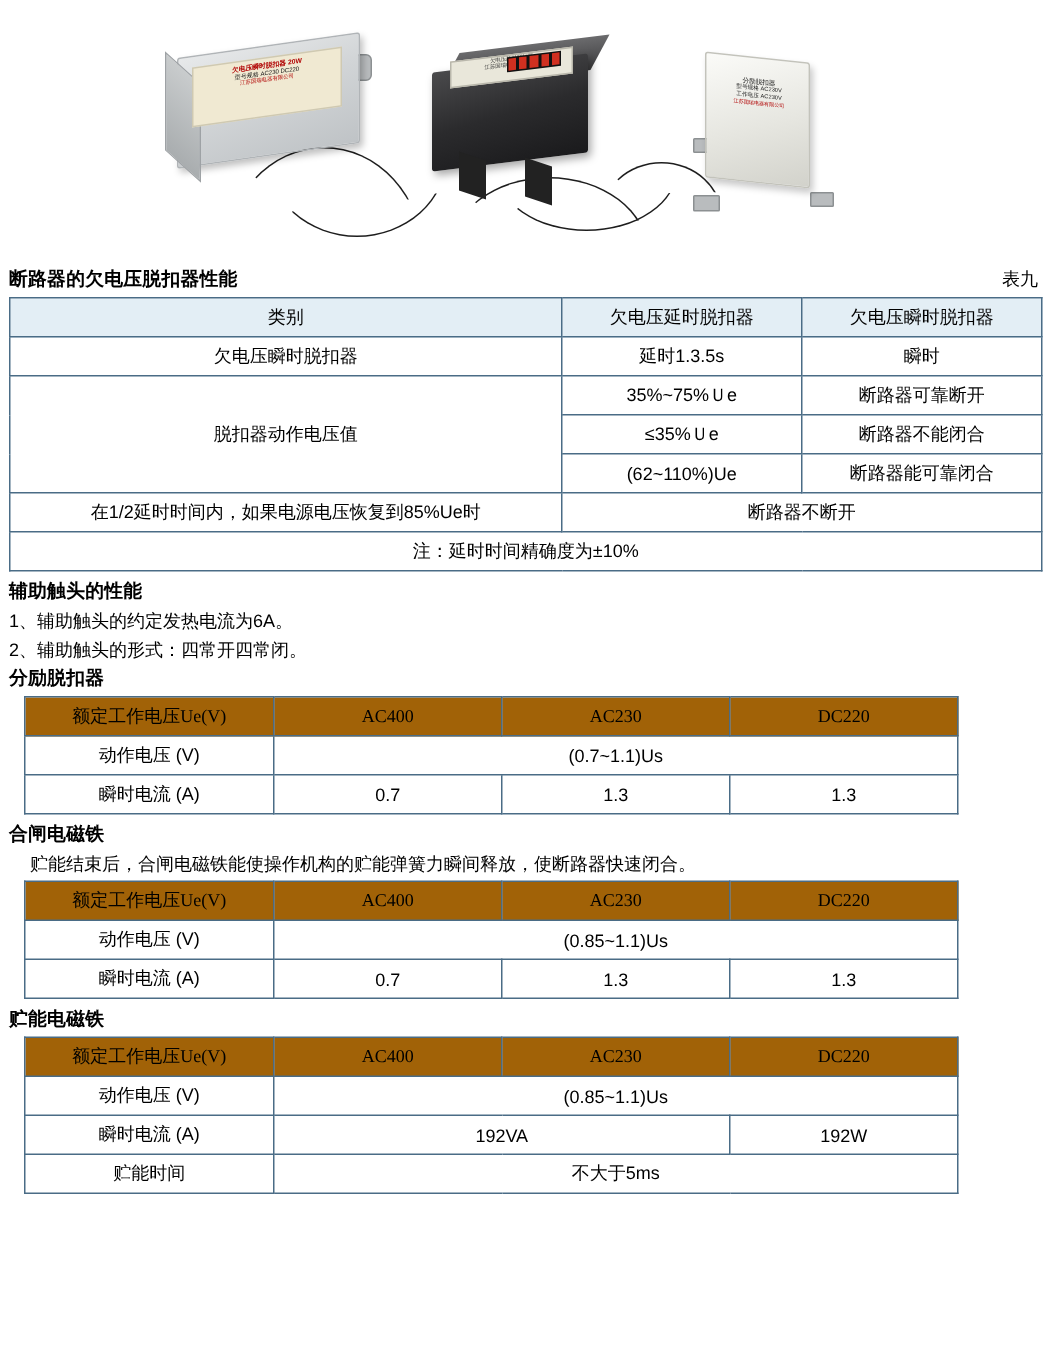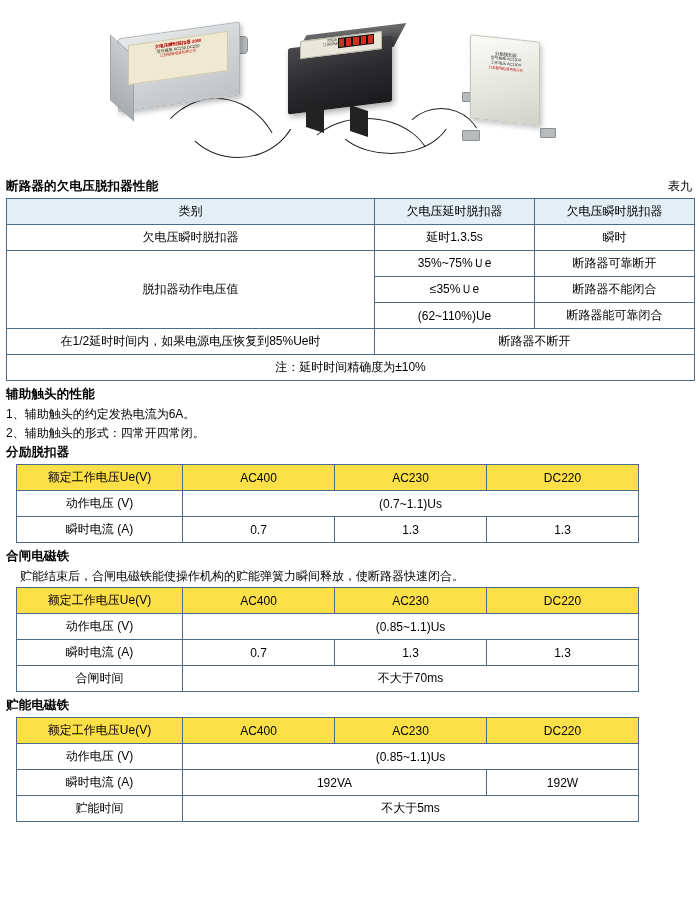--- a/index.html
+++ b/index.html
@@ -234,21 +234,22 @@
 
   table.small {
     width: 622px;
     margin-left: 16px;
   }
   table.small td {
     height: 23px;
     font-size: 12px;
   }
   table.small td.hdr {
-    background: #fde047;
+    background: #a16207;
+    font-family: Liberation Serif, serif;
   }
 </style>
 </head>
 <body>
 
 <div class="page">
 
   <div class="photo-area">
 
     <div class="cable" style="left:150px; top:98px; width:130px; height:70px;"></div>
@@ -396,24 +397,20 @@
       <tr>
         <td>动作电压 (V)</td>
         <td colspan="3">(0.85~1.1)Us</td>
       </tr>
       <tr>
         <td>瞬时电流 (A)</td>
         <td>0.7</td>
         <td>1.3</td>
         <td>1.3</td>
       </tr>
-      <tr>
-        <td>合闸时间</td>
-        <td colspan="3">不大于70ms</td>
-      </tr>
     </tbody>
   </table>
 
   <div class="block-gap"></div>
   <div class="section-head">贮能电磁铁</div>
 
   <table class="t small">
     <colgroup>
       <col style="width:166px">
         <col style="width:152px">

